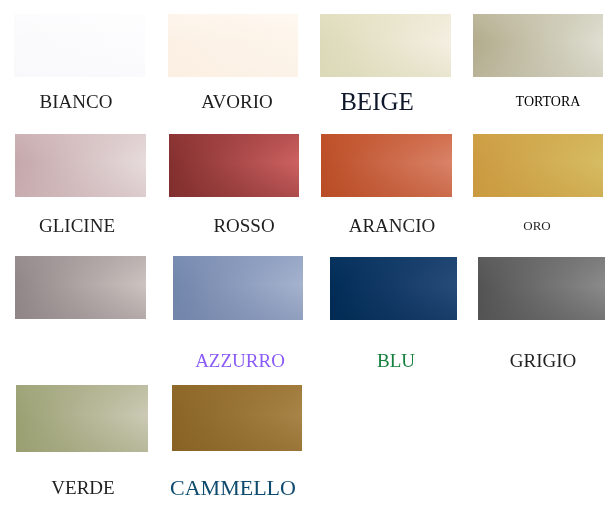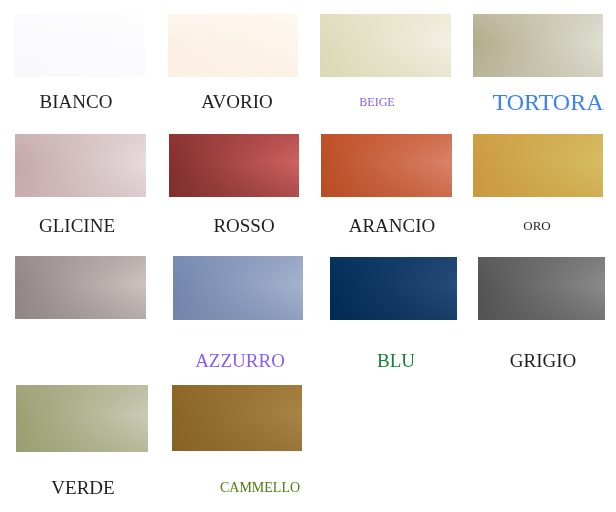--- a/index.html
+++ b/index.html
@@ -15,35 +15,35 @@
 </style>
 </head>
 <body style="background: rgb(255, 255, 255);">
 
 <div id="palette">
     <div class="swatch" style="left: 14px; top: 14px; width: 131px; height: 63px; background-image: linear-gradient(rgba(255, 255, 255, 0.4) 0%, rgba(255, 255, 255, 0) 45%, rgba(247, 247, 250, 0.4) 100%), linear-gradient(to right, rgb(250, 250, 252) 0%, rgb(252, 252, 254) 100%);"></div>
     <div class="swatch-label" style="left: 76px; top: 94.5px; transform: translateX(-50%); color: rgb(31, 31, 31); font-size: 19px;">BIANCO</div>
     <div class="swatch" style="left: 168px; top: 14px; width: 130px; height: 63px; background-image: linear-gradient(rgba(255, 253, 249, 0.4) 0%, rgba(255, 255, 255, 0) 45%, rgba(251, 238, 224, 0.4) 100%), linear-gradient(to right, rgb(252, 240, 228) 0%, rgb(253, 245, 235) 100%);"></div>
     <div class="swatch-label" style="left: 237px; top: 94.5px; transform: translateX(-50%); color: rgb(31, 31, 31); font-size: 19px;">AVORIO</div>
     <div class="swatch" style="left: 320px; top: 14px; width: 131px; height: 63px; background-image: linear-gradient(rgba(233, 230, 203, 0.4) 0%, rgba(255, 255, 255, 0) 45%, rgba(217, 215, 180, 0.4) 100%), linear-gradient(to right, rgb(220, 218, 184) 0%, rgb(244, 239, 226) 100%);"></div>
-    <div class="swatch-label" style="left: 377px; top: 94.5px; transform: translateX(-50%); color: #8b5cf6; font-size: 12px;">BEIGE</div>
+    <div class="swatch-label" style="left: 377px; top: 94.5px; transform: translateX(-50%); color: #0f172a; font-size: 25px;">BEIGE</div>
     <div class="swatch" style="left: 473px; top: 14px; width: 130px; height: 63px; background-image: linear-gradient(rgba(205, 200, 180, 0.4) 0%, rgba(255, 255, 255, 0) 45%, rgba(195, 190, 171, 0.4) 100%), linear-gradient(to right, rgb(178, 171, 139) 0%, rgb(223, 223, 210) 100%);"></div>
-    <div class="swatch-label" style="left: 547.5px; top: 94.5px; transform: translateX(-50%); color: #3b82f6; font-size: 24px;">TORTORA</div>
+    <div class="swatch-label" style="left: 547.5px; top: 94.5px; transform: translateX(-50%); color: #000000; font-size: 14px;">TORTORA</div>
     <div class="swatch" style="left: 15px; top: 134px; width: 131px; height: 63px; background-image: linear-gradient(rgba(216, 193, 195, 0.4) 0%, rgba(255, 255, 255, 0) 45%, rgba(205, 179, 182, 0.4) 100%), linear-gradient(to right, rgb(196, 167, 170) 0%, rgb(231, 220, 220) 100%);"></div>
     <div class="swatch-label" style="left: 76.6px; top: 219.3px; transform: translateX(-50%); color: rgb(31, 31, 31); font-size: 19px;">GLICINE</div>
     <div class="swatch" style="left: 169px; top: 134px; width: 130px; height: 63px; background-image: linear-gradient(rgba(156, 59, 60, 0.4) 0%, rgba(255, 255, 255, 0) 45%, rgba(124, 44, 44, 0.4) 100%), linear-gradient(to right, rgb(131, 48, 47) 0%, rgb(205, 98, 97) 100%);"></div>
     <div class="swatch-label" style="left: 243.5px; top: 219.3px; transform: translateX(-50%); color: rgb(31, 31, 31); font-size: 19px;">ROSSO</div>
     <div class="swatch" style="left: 321px; top: 134px; width: 131px; height: 63px; background-image: linear-gradient(rgba(198, 85, 44, 0.4) 0%, rgba(255, 255, 255, 0) 45%, rgba(181, 73, 34, 0.4) 100%), linear-gradient(to right, rgb(187, 78, 39) 0%, rgb(218, 131, 105) 100%);"></div>
     <div class="swatch-label" style="left: 392.3px; top: 219.3px; transform: translateX(-50%); color: rgb(31, 31, 31); font-size: 19px;">ARANCIO</div>
     <div class="swatch" style="left: 473px; top: 134px; width: 130px; height: 63px; background-image: linear-gradient(rgba(210, 169, 77, 0.4) 0%, rgba(255, 255, 255, 0) 45%, rgba(200, 153, 59, 0.4) 100%), linear-gradient(to right, rgb(204, 154, 65) 0%, rgb(214, 189, 99) 100%);"></div>
     <div class="swatch-label" style="left: 536.8px; top: 219.3px; transform: translateX(-50%); color: rgb(31, 31, 31); font-size: 13px; text-align: center;">ORO</div>
     <div class="swatch" style="left: 15px; top: 256px; width: 131px; height: 63px; background-image: linear-gradient(rgba(162, 151, 152, 0.4) 0%, rgba(255, 255, 255, 0) 45%, rgba(142, 132, 133, 0.4) 100%), linear-gradient(to right, rgb(144, 134, 135) 0%, rgb(205, 196, 193) 100%);"></div>
     <div class="swatch" style="left: 173px; top: 256px; width: 130px; height: 64px; background-image: linear-gradient(rgba(132, 150, 187, 0.4) 0%, rgba(255, 255, 255, 0) 45%, rgba(113, 130, 167, 0.4) 100%), linear-gradient(to right, rgb(114, 133, 171) 0%, rgb(165, 179, 206) 100%);"></div>
     <div class="swatch-label" style="left: 240.1px; top: 354.3px; transform: translateX(-50%); color: #8b5cf6; font-size: 19px;">AZZURRO</div>
     <div class="swatch" style="left: 330px; top: 257px; width: 127px; height: 63px; background-image: linear-gradient(rgba(17, 60, 104, 0.4) 0%, rgba(255, 255, 255, 0) 45%, rgba(1, 41, 79, 0.4) 100%), linear-gradient(to right, rgb(1, 44, 86) 0%, rgb(40, 75, 122) 100%);"></div>
     <div class="swatch-label" style="left: 396px; top: 354.3px; transform: translateX(-50%); color: #15803d; font-size: 19px;">BLU</div>
     <div class="swatch" style="left: 478px; top: 257px; width: 127px; height: 63px; background-image: linear-gradient(rgba(104, 103, 103, 0.4) 0%, rgba(255, 255, 255, 0) 45%, rgba(83, 82, 82, 0.4) 100%), linear-gradient(to right, rgb(84, 83, 83) 0%, rgb(139, 139, 139) 100%);"></div>
     <div class="swatch-label" style="left: 542.8px; top: 354.3px; transform: translateX(-50%); color: rgb(31, 31, 31); font-size: 19px;">GRIGIO</div>
     <div class="swatch" style="left: 16px; top: 385px; width: 132px; height: 67px; background-image: linear-gradient(rgba(169, 173, 133, 0.4) 0%, rgba(255, 255, 255, 0) 45%, rgba(152, 158, 112, 0.4) 100%), linear-gradient(to right, rgb(154, 160, 114) 0%, rgb(204, 202, 182) 100%);"></div>
     <div class="swatch-label" style="left: 82.8px; top: 480.5px; transform: translateX(-50%); color: rgb(31, 31, 31); font-size: 19px;">VERDE</div>
     <div class="swatch" style="left: 172px; top: 385px; width: 130px; height: 66px; background-image: linear-gradient(rgba(149, 111, 44, 0.4) 0%, rgba(255, 255, 255, 0) 45%, rgba(133, 96, 34, 0.4) 100%), linear-gradient(to right, rgb(137, 100, 38) 0%, rgb(168, 132, 72) 100%);"></div>
-    <div class="swatch-label" style="left: 260px; top: 480.5px; transform: translateX(-50%); color: #4d7c0f; font-size: 14px;">CAMMELLO</div>
+    <div class="swatch-label" style="left: 233px; top: 480.5px; transform: translateX(-50%); color: #0c4a6e; font-size: 22px;">CAMMELLO</div>
   </div>
 
 </body></html>

